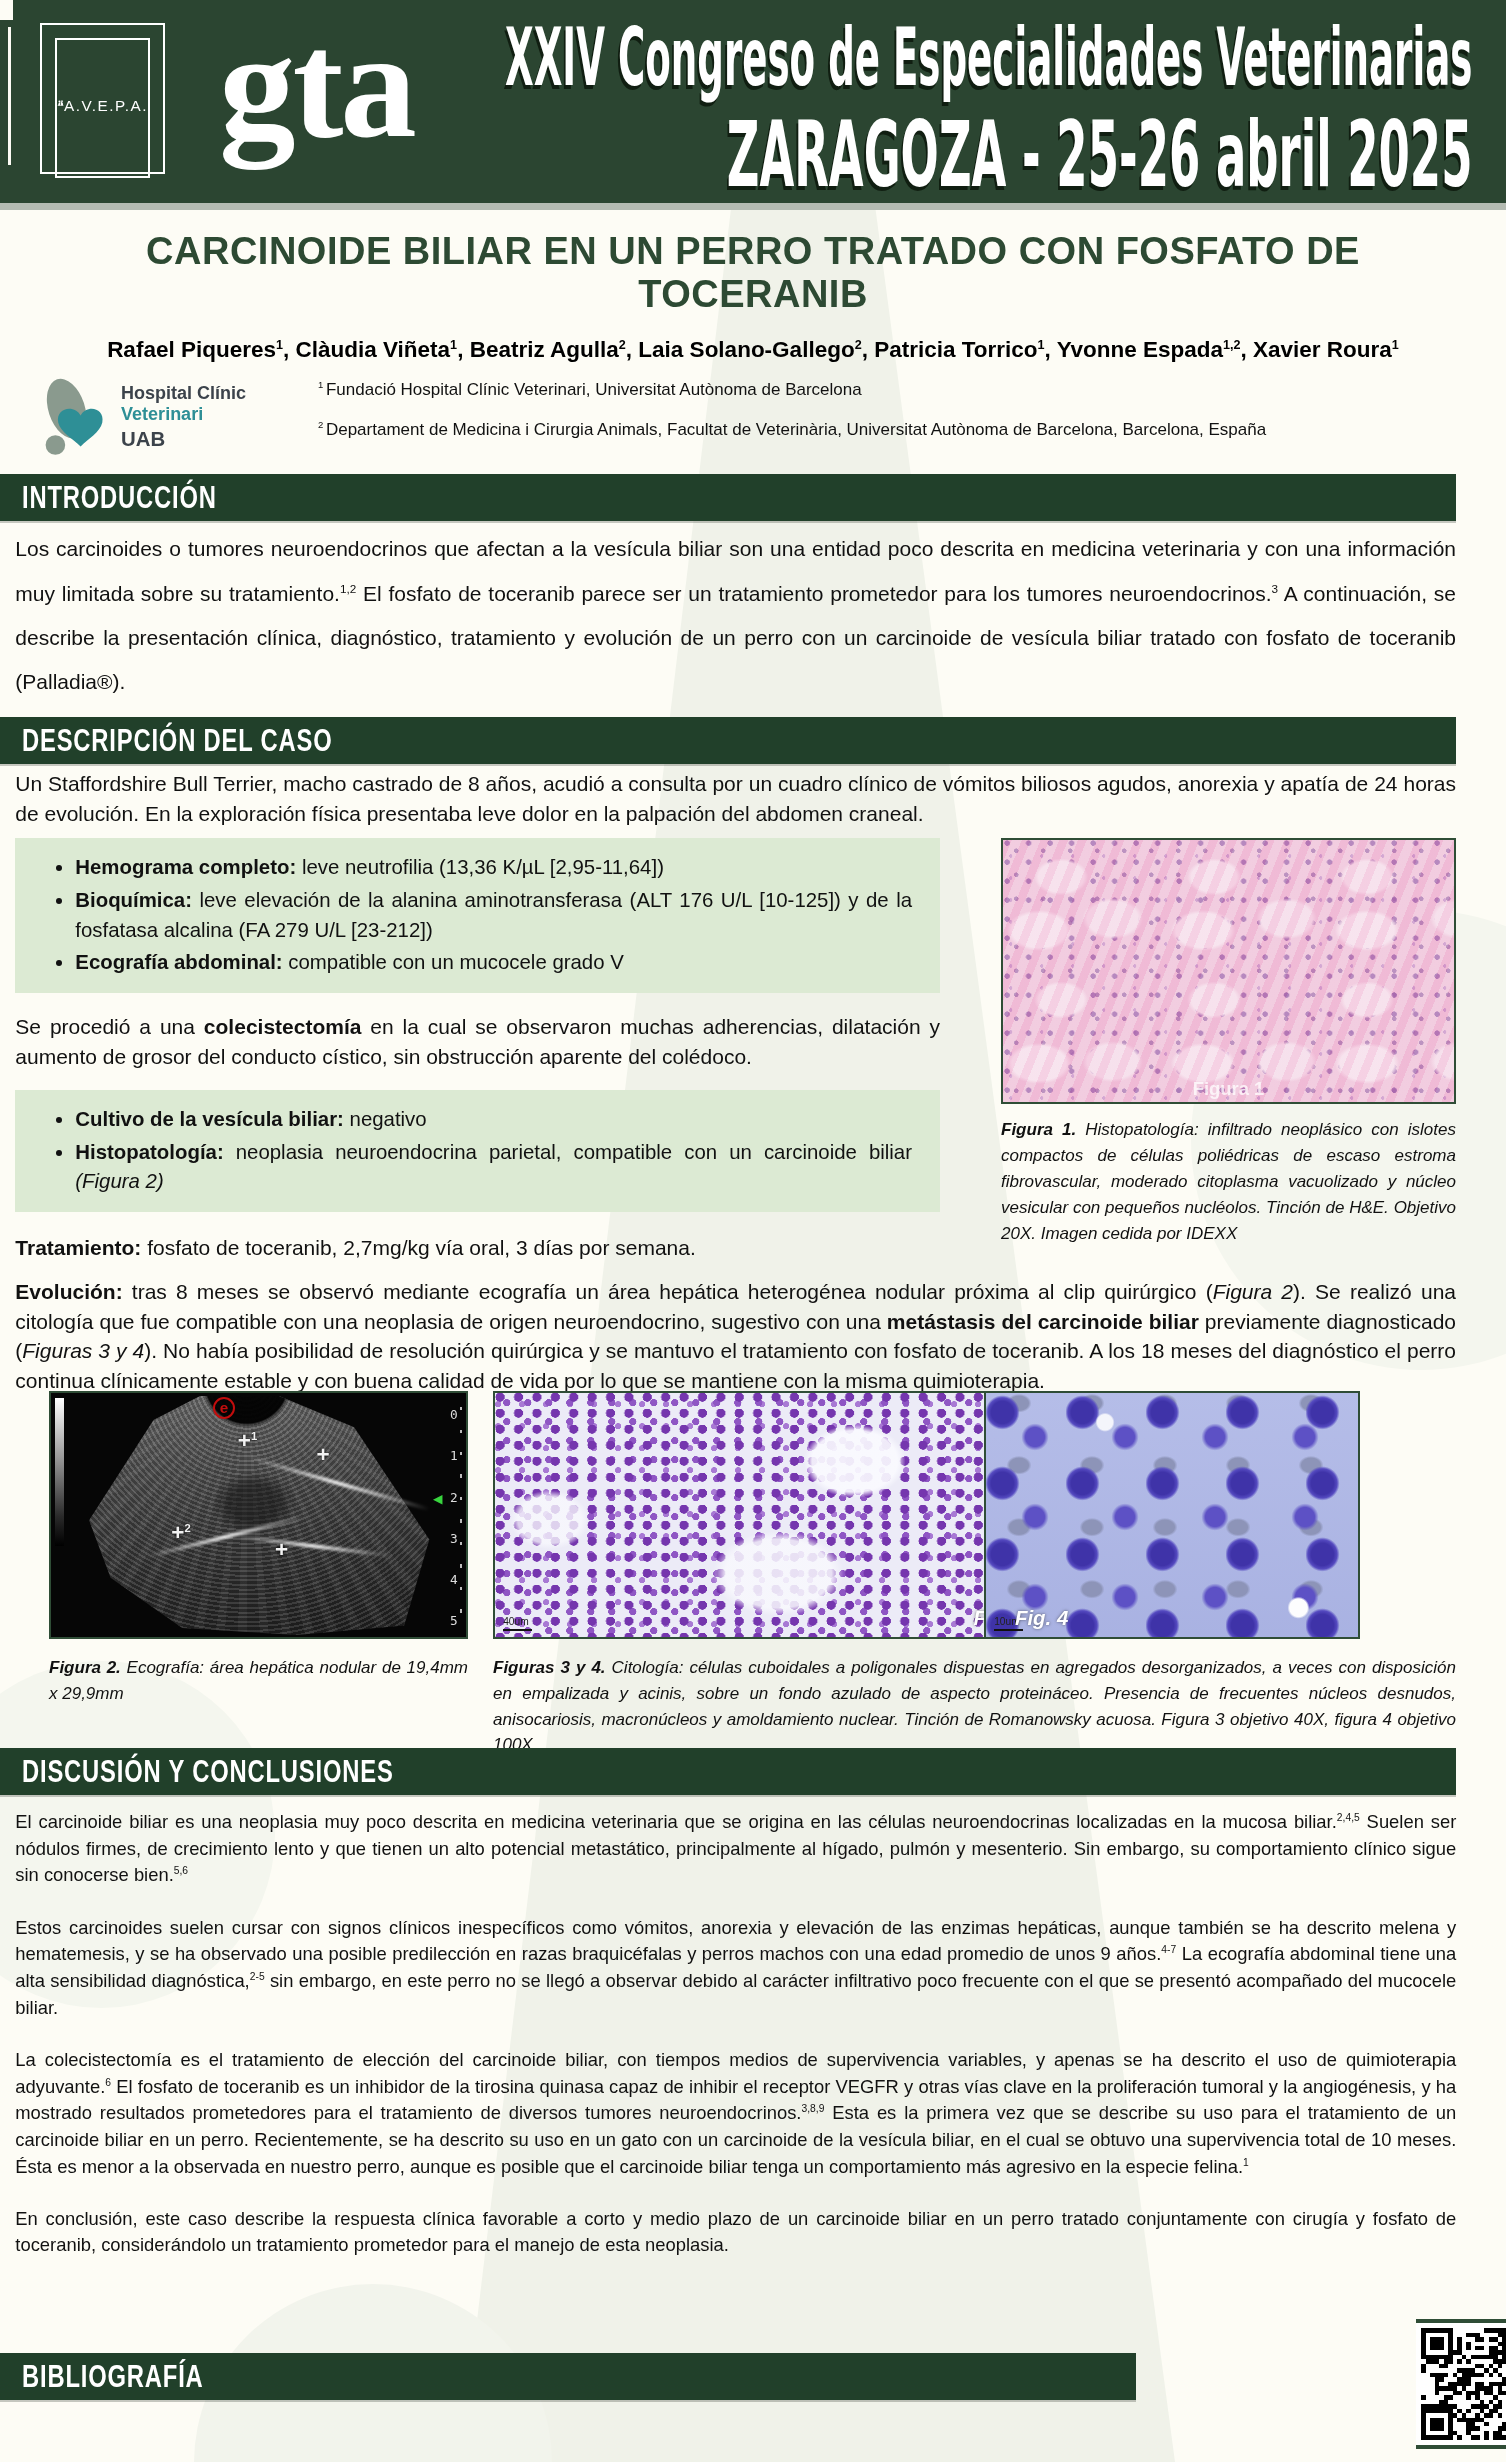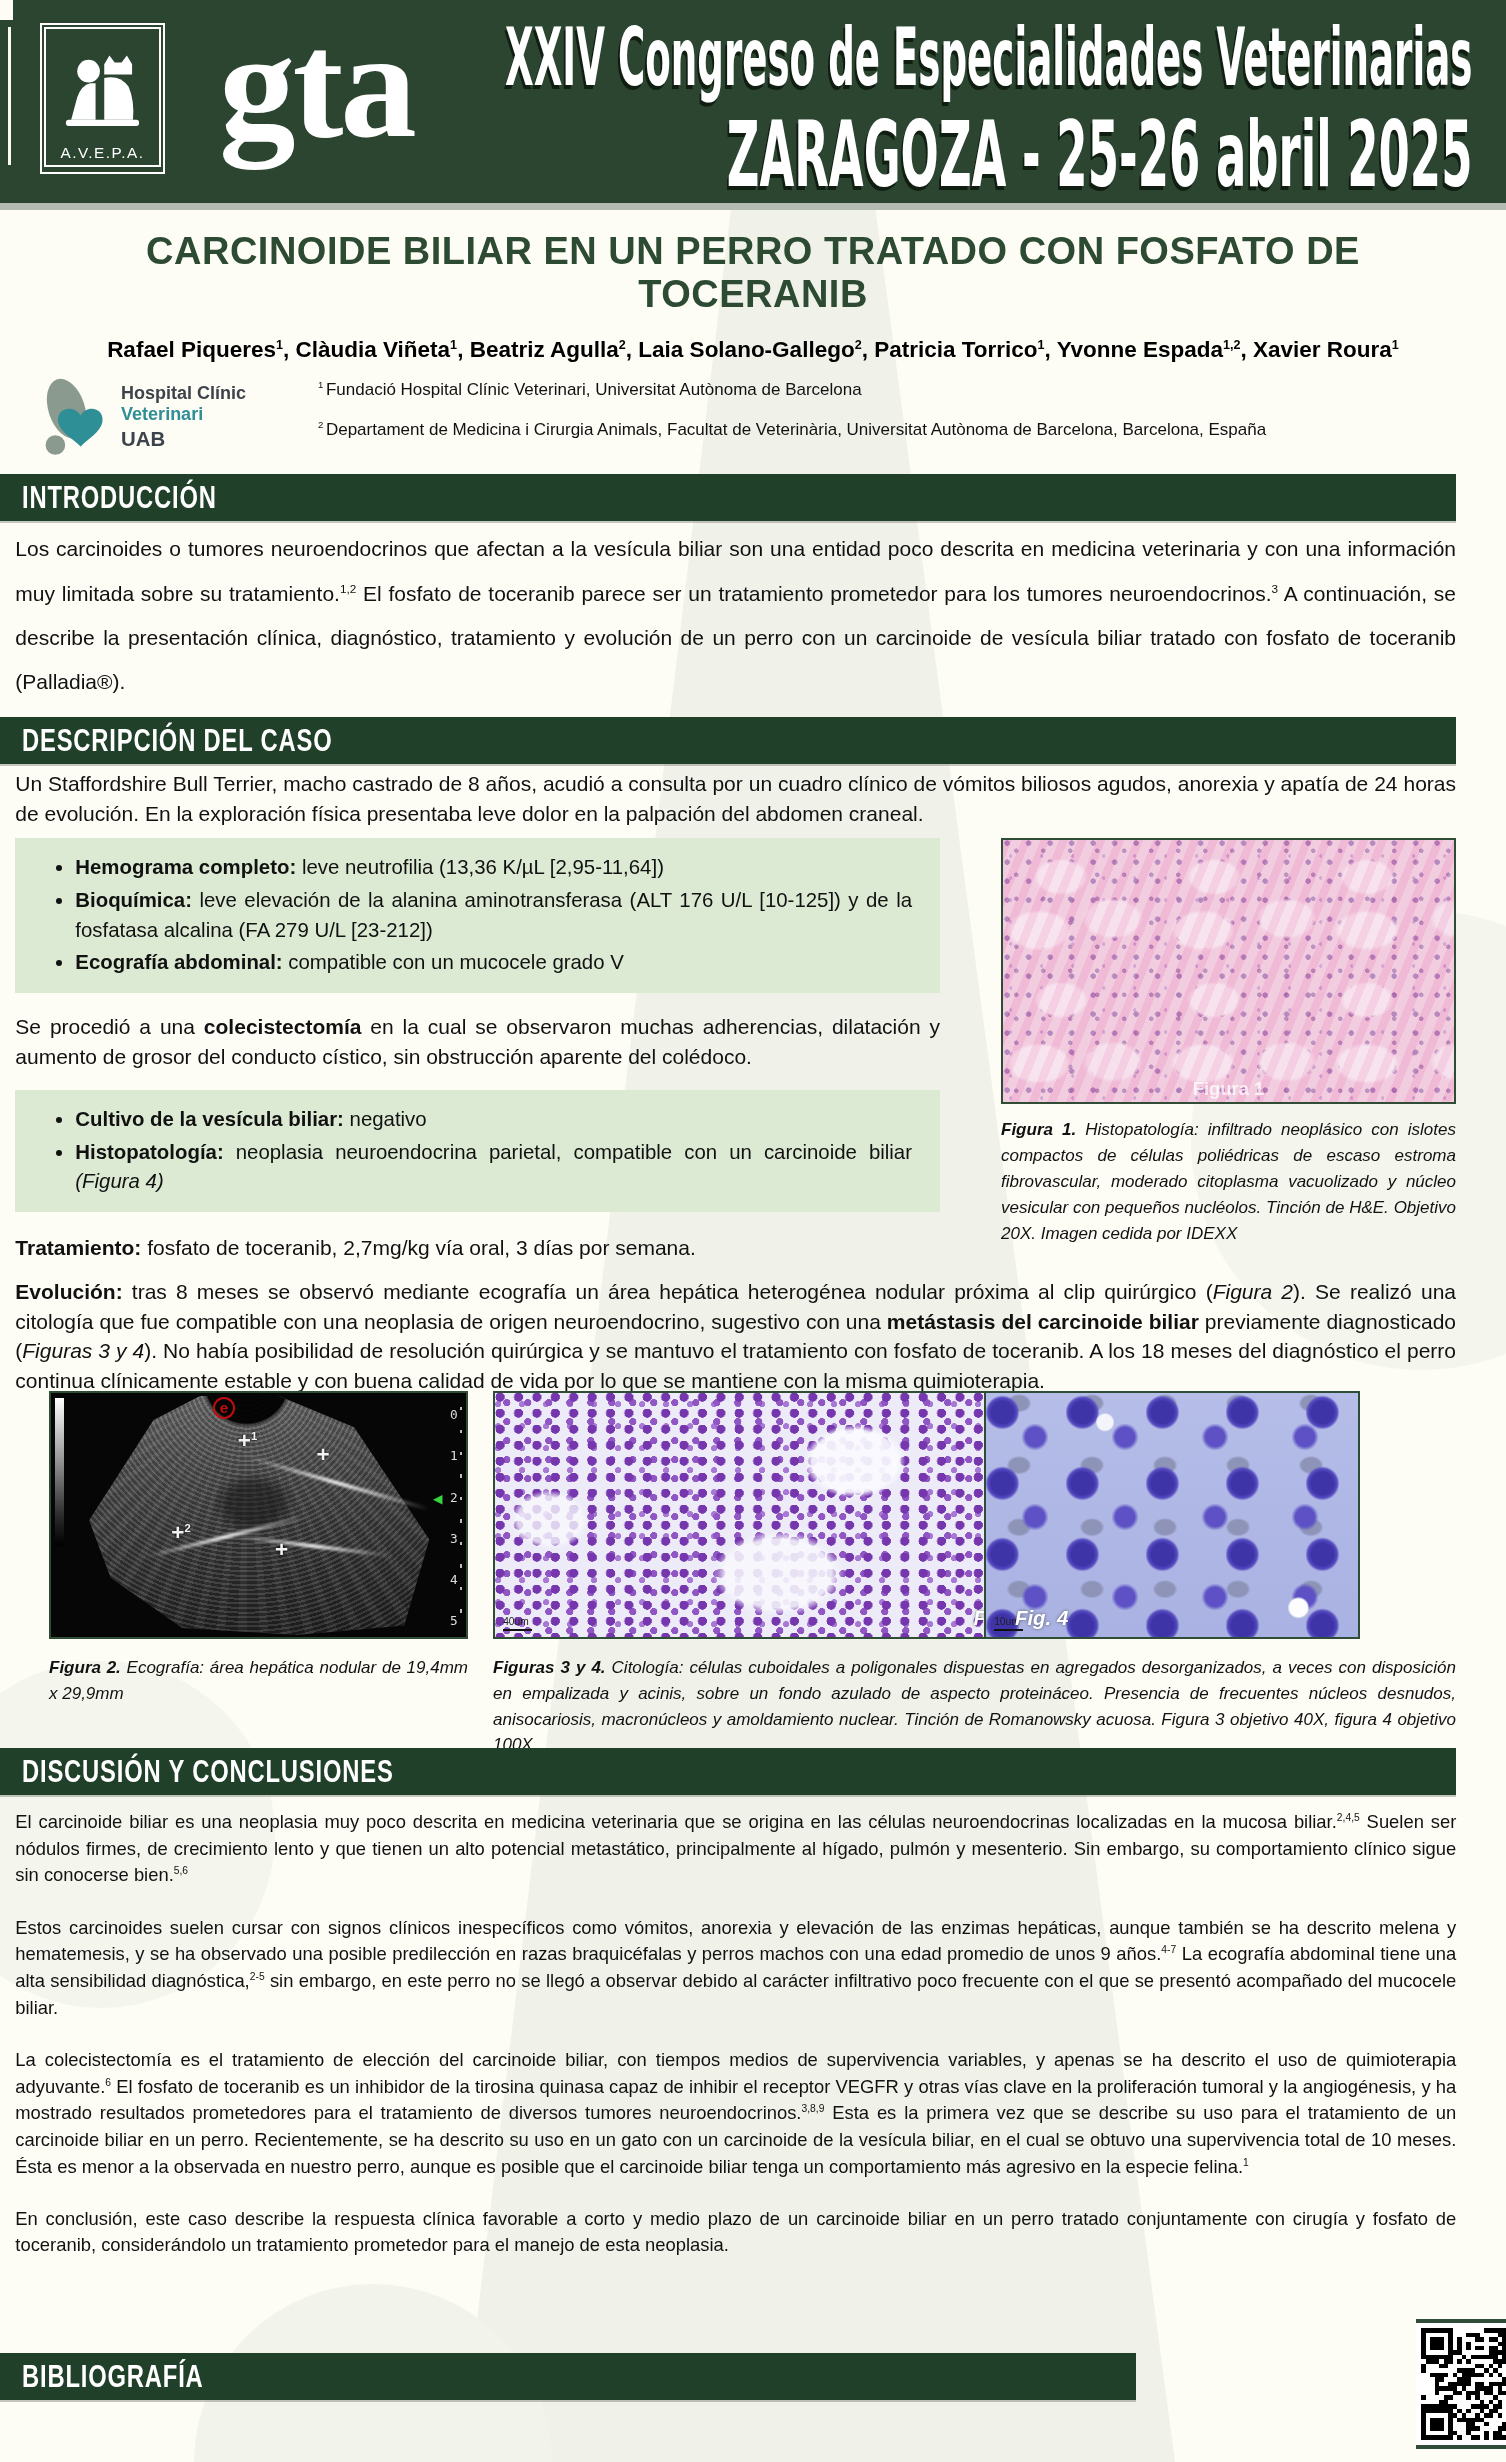--- a/index.html
+++ b/index.html
@@ -13,22 +13,22 @@
            clip-path:polygon(38% 0,58% 0,100% 100%,0 100%);}
   .wm-circle-left{left:-72px;top:1661px;width:347px;height:347px;border-radius:50%;background:#f4f6ee;}
   .wm-circle-right{left:1191px;top:910px;width:460px;height:460px;border-radius:50%;background:#f4f6ee;}
   .wm-circle-bottom{left:194px;top:2284px;width:358px;height:358px;border-radius:50%;background:#f2f4ec;}
   .z{position:relative;z-index:1;}
   
   .top-banner{position:relative;height:203px;background:#2b4531;border-bottom:7.2px solid #b4bbb2;}
   .banner-notch{position:absolute;left:0;top:0;width:13.3px;height:20.4px;background:#fdfcf5;}
   .banner-line{position:absolute;left:7.7px;top:26.6px;width:3.1px;height:138px;background:#fdfcf5;}
   .avepa{position:absolute;left:40px;top:22.5px;width:125px;height:151px;border:2px solid #fff;box-sizing:border-box;}
-  .avepa-inner{margin:2px;height:calc(100% - 6.1px);border:2.6px solid #fff;box-sizing:border-box;
-               display:flex;flex-direction:column;align-items:center;justify-content:flex-end;padding-bottom:3px;}
+  .avepa-inner{margin:13px;height:calc(100% - 6.1px);border:2.6px solid #fff;box-sizing:border-box;
+               display:flex;flex-direction:row;align-items:center;justify-content:flex-end;padding-bottom:3px;}
   .avepa-inner svg{width:87px;height:87px;display:block;margin-bottom:5.1px;}
   .avepa-text{color:#fff;font-size:15.3px;letter-spacing:1.5px;font-weight:400;}
   .gta{position:absolute;left:219px;top:8.2px;color:#fff;font-family:"Liberation Serif",serif;
        font-size:153px;line-height:1;font-weight:600;letter-spacing:-3.1px;}
   .congress{position:absolute;right:34px;top:17.4px;text-align:right;color:#fff;}
   .congress .l1,.congress .l2{display:block;white-space:nowrap;font-family:"DejaVu Sans",sans-serif;font-weight:700;
        transform-origin:right center;color:#fff;text-shadow:-3.1px 3.1px 0 rgba(12,24,12,.85);}
   .congress .l1{font-size:62px;transform:scale(.60,1.30);margin-top:4.1px;}
   .congress .l2{font-size:75px;transform:scale(.60,1.22);margin-top:15.3px;}
   
@@ -213,21 +213,21 @@
         <ul>
           <li><b>Hemograma completo:</b> leve neutrofilia (13,36 K/µL [2,95-11,64])</li>
           <li><b>Bioquímica:</b> leve elevación de la alanina aminotransferasa (ALT 176 U/L [10-125]) y de la fosfatasa alcalina (FA 279 U/L [23-212])</li>
           <li><b>Ecografía abdominal:</b> compatible con un mucocele grado V</li>
         </ul>
       </div>
       <div class="left-par mt36">Se procedió a una <b>colecistectomía</b> en la cual se observaron muchas adherencias, dilatación y aumento de grosor del conducto cístico, sin obstrucción aparente del colédoco.</div>
       <div class="green-box mt36">
         <ul>
           <li><b>Cultivo de la vesícula biliar:</b> negativo</li>
-          <li><b>Histopatología:</b> neoplasia neuroendocrina parietal, compatible con un carcinoide biliar <i>(Figura 4)</i></li>
+          <li><b>Histopatología:</b> neoplasia neuroendocrina parietal, compatible con un carcinoide biliar <i>(Figura 2)</i></li>
         </ul>
       </div>
       <div class="left-par mt40"><b>Tratamiento:</b> fosfato de toceranib, 2,7mg/kg vía oral, 3 días por semana.</div>
     </div>
     <div class="col-right">
       <div class="fig1-img">
         <div class="fig1-overlay">Figura 1</div>
       </div>
       <div class="caption"><b>Figura 1.</b> Histopatología: infiltrado neoplásico con islotes compactos de células poliédricas de escaso estroma fibrovascular, moderado citoplasma vacuolizado y núcleo vesicular con pequeños nucléolos. Tinción de H&amp;E. Objetivo 20X. Imagen cedida por IDEXX</div>
     </div>

